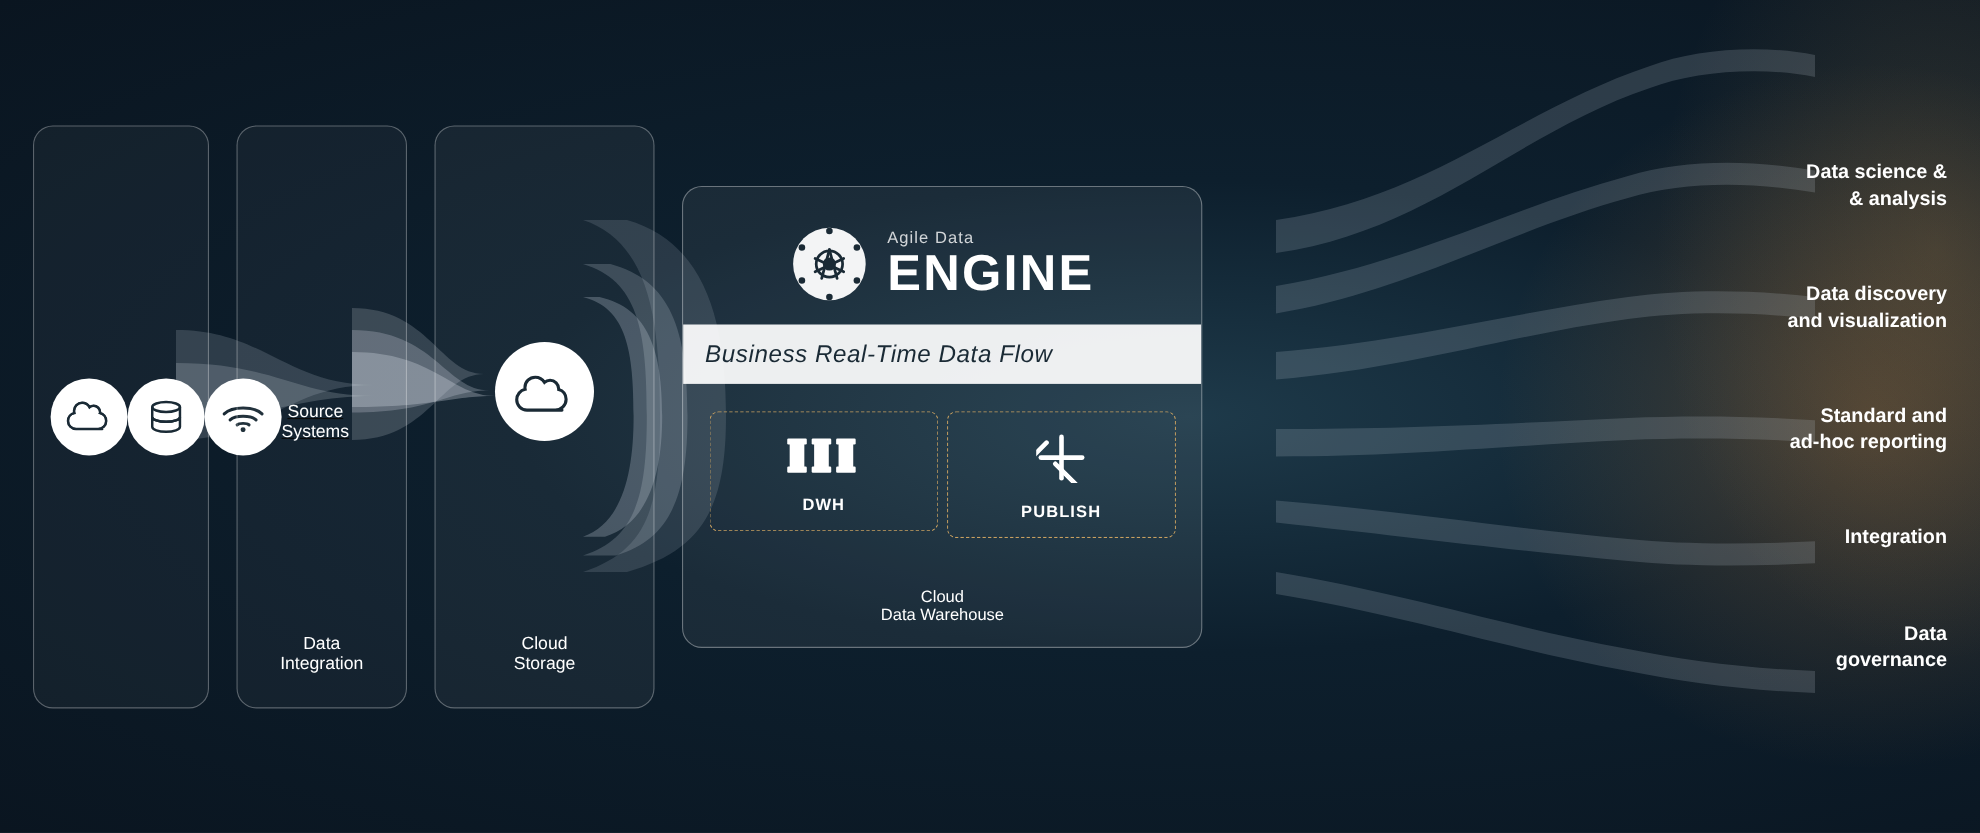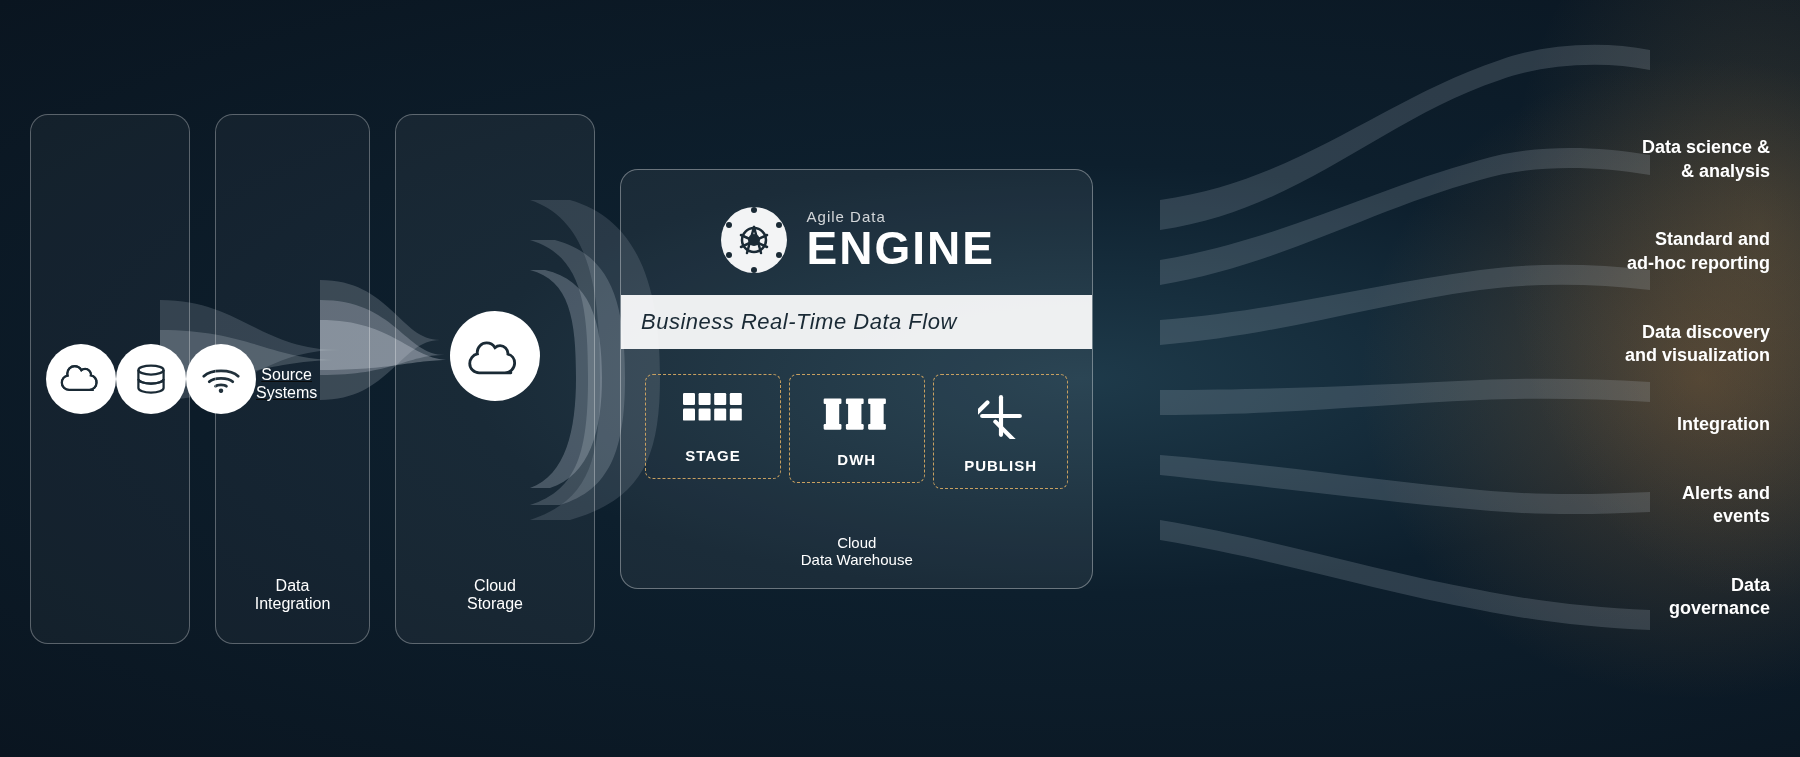--- a/index.html
+++ b/index.html
@@ -404,36 +404,20 @@
         <span class="agile-data-text">Agile Data</span>
         <span class="engine-text">ENGINE</span>
       </div>
     </div>
 
     <div class="data-flow-banner">
       <span class="data-flow-text">Business Real-Time Data Flow</span>
     </div>
 
     <div class="sdp-row">
-      <div class="sdp-item">
-
-        <div class="sdp-icon">
-          <svg viewBox="0 0 50 30" width="60" height="36" fill="white">
-            <rect x="0" y="0" width="10" height="10" rx="1"></rect>
-            <rect x="13" y="0" width="10" height="10" rx="1"></rect>
-            <rect x="26" y="0" width="10" height="10" rx="1"></rect>
-            <rect x="39" y="0" width="10" height="10" rx="1"></rect>
-            <rect x="0" y="13" width="10" height="10" rx="1"></rect>
-            <rect x="13" y="13" width="10" height="10" rx="1"></rect>
-            <rect x="26" y="13" width="10" height="10" rx="1"></rect>
-            <rect x="39" y="13" width="10" height="10" rx="1"></rect>
-          </svg>
-        </div>
-        <span class="sdp-label">STAGE</span>
-      </div>
       <div class="sdp-item">
 
         <div class="sdp-icon">
           <svg viewBox="0 0 60 36" width="72" height="40" fill="white">
 
             <rect x="2" y="8" width="12" height="22" rx="1"></rect>
             <rect x="0" y="5" width="16" height="5" rx="1"></rect>
             <rect x="0" y="28" width="16" height="5" rx="1"></rect>
             <rect x="22" y="8" width="12" height="22" rx="1"></rect>
             <rect x="20" y="5" width="16" height="5" rx="1"></rect>
@@ -461,20 +445,19 @@
 
     <div class="cloud-dwh-label">
       Cloud<br>Data Warehouse
     </div>
   </div>
 
   <div style="flex:1; min-width:40px;"></div>
 
   <div class="right-labels">
     <div class="right-label">Data science &amp;<br>&amp; analysis</div>
+    <div class="right-label">Data discovery<br>and visualization</div>
     <div class="right-label">Standard and<br>ad-hoc reporting</div>
-    <div class="right-label">Data discovery<br>and visualization</div>
     <div class="right-label">Integration</div>
-    <div class="right-label">Alerts and<br>events</div>
     <div class="right-label">Data<br>governance</div>
   </div>
 
 </div>
 
 </body></html>

